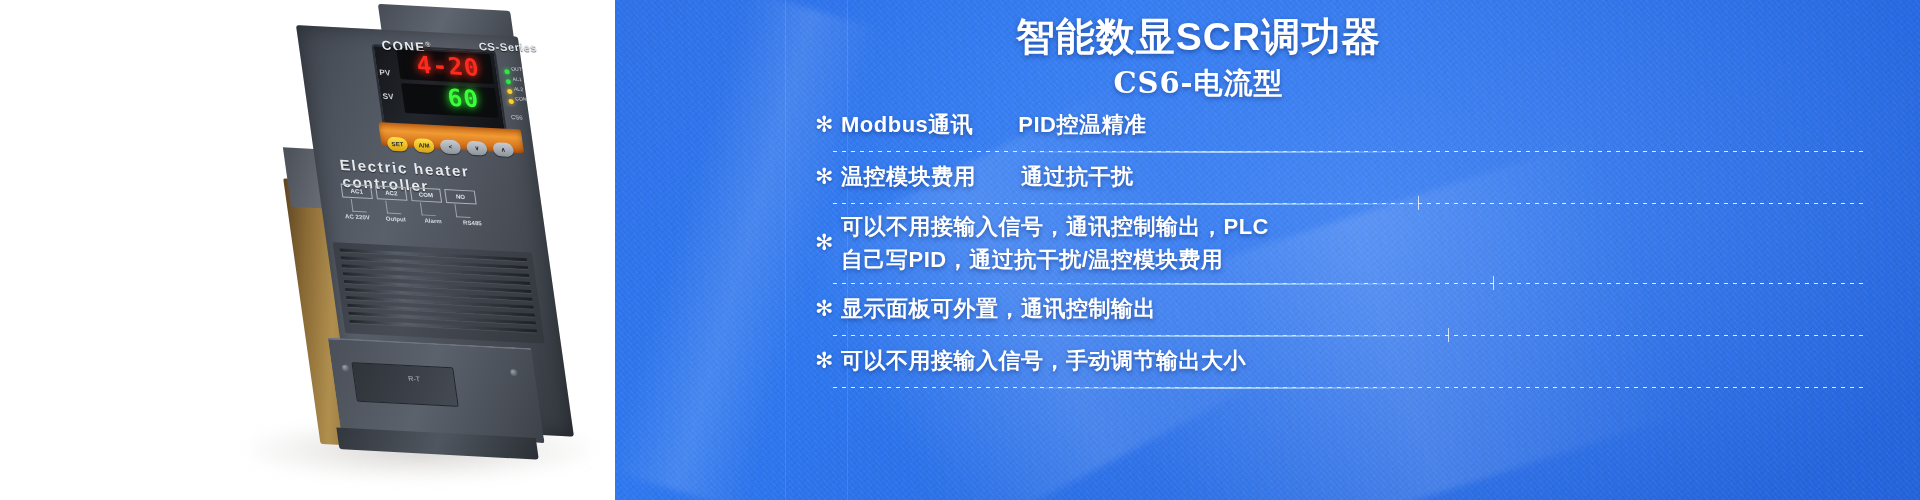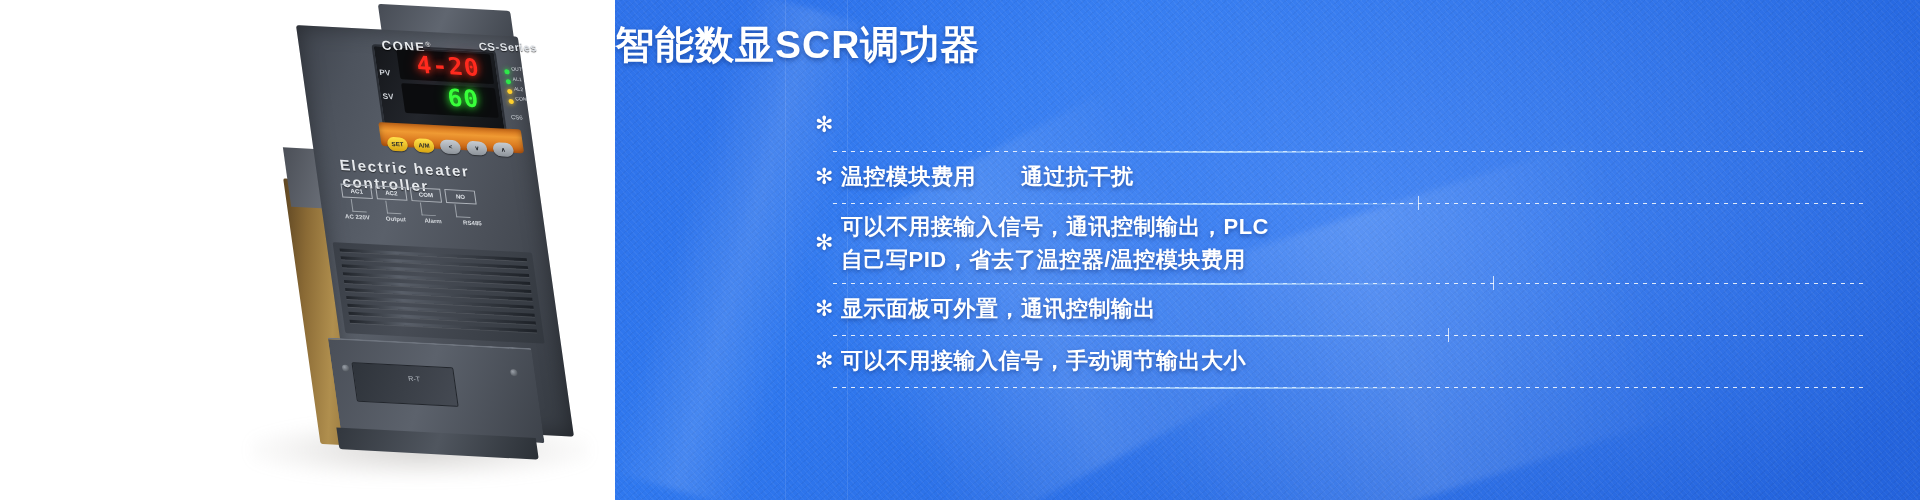--- a/index.html
+++ b/index.html
@@ -310,21 +310,21 @@
     filter: blur(3px);
   }
   .band-edge {
     position:absolute; top:0; bottom:0; width:1px;
     background: rgba(255,255,255,0.10);
   }
 
   
   #headings {
     position: absolute; left: 0; right: 8px; top: 14px;
-    margin-top: 8px;
+    text-align: center;
   }
   #main-title {
     color: #ffffff;
     font-family: "Liberation Sans", "DejaVu Sans", sans-serif;
     font-weight: 700;
     font-size: 39px;
     letter-spacing: 1px;
     text-shadow: 0 2px 5px rgba(10,40,110,0.55);
     line-height: 46px;
     padding-right: 130px;
@@ -481,41 +481,43 @@
     <div class="tex-a"></div>
     <div class="tex-b"></div>
     <div class="band-edge" style="left:170px"></div>
     <div class="band-edge" style="left:232px"></div>
     <div class="streak" style="left:60px;  top:0;   width:140px; height:500px; transform:rotate(16deg);"></div>
     <div class="streak" style="left:240px; top:150px; width:360px; height:330px; transform:rotate(-28deg);"></div>
     <div class="streak" style="left:520px; top:210px; width:520px; height:290px; transform:rotate(-18deg);"></div>
 
     <div id="headings">
       <div id="main-title">智能数显SCR调功器</div>
+      <div id="sub-title">CS6-电流型</div>
     </div>
 
     <div id="features">
 
       <div class="feature">
         <span class="star">✻</span>
+        <span class="ftext">Modbus通讯　　PID控温精准</span>
       </div>
       <div class="dash-rule"></div>
 
       <div class="feature">
         <span class="star">✻</span>
         <span class="ftext">温控模块费用　　通过抗干扰</span>
       </div>
       <div class="dash-rule">
           <span class="tick" style="left:585px"></span>
         </div>
 
       <div class="feature two-line">
         <span class="star">✻</span>
         <span class="ftext">可以不用接输入信号，通讯控制输出，PLC
-自己写PID，省去了温控器/温控模块费用</span>
+自己写PID，通过抗干扰/温控模块费用</span>
       </div>
       <div class="dash-rule">
           <span class="tick" style="left:660px"></span>
         </div>
 
       <div class="feature">
         <span class="star">✻</span>
         <span class="ftext">显示面板可外置，通讯控制输出</span>
       </div>
       <div class="dash-rule">

